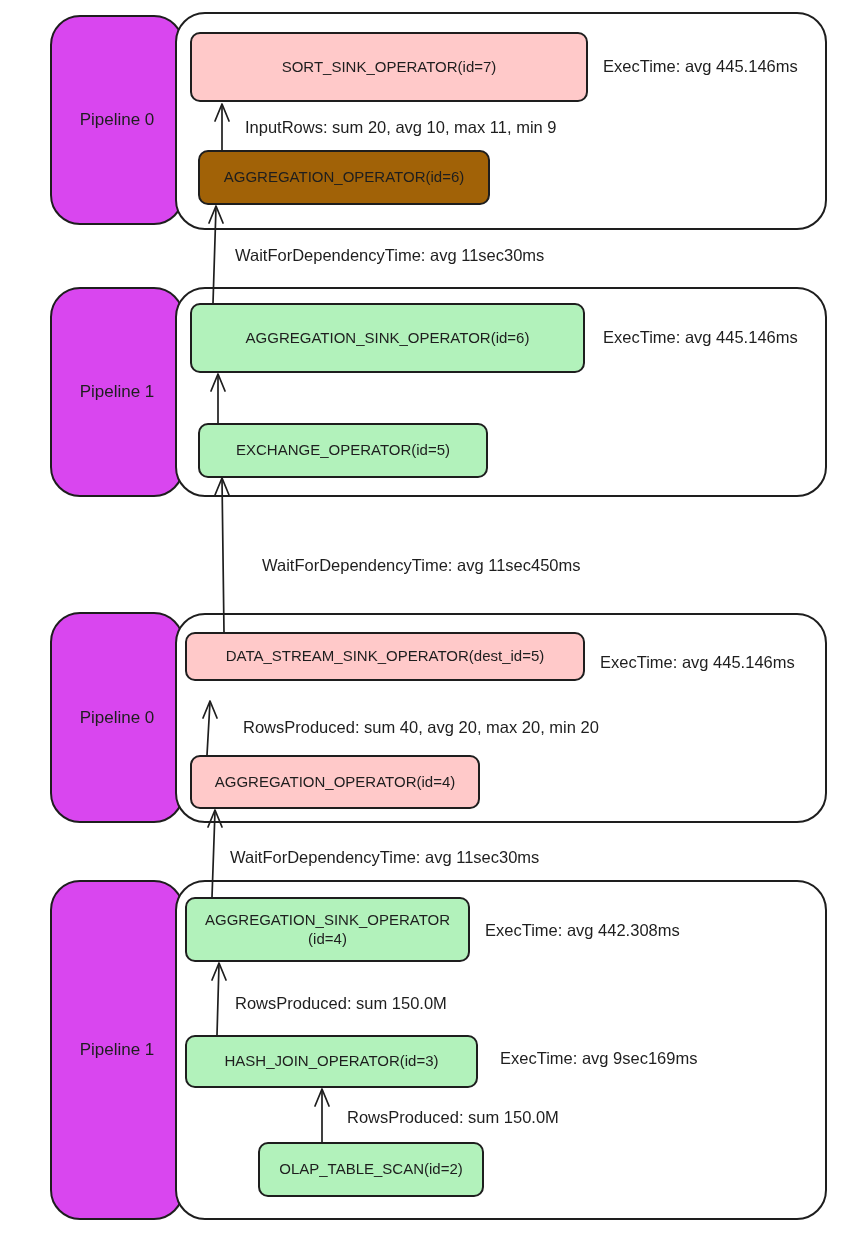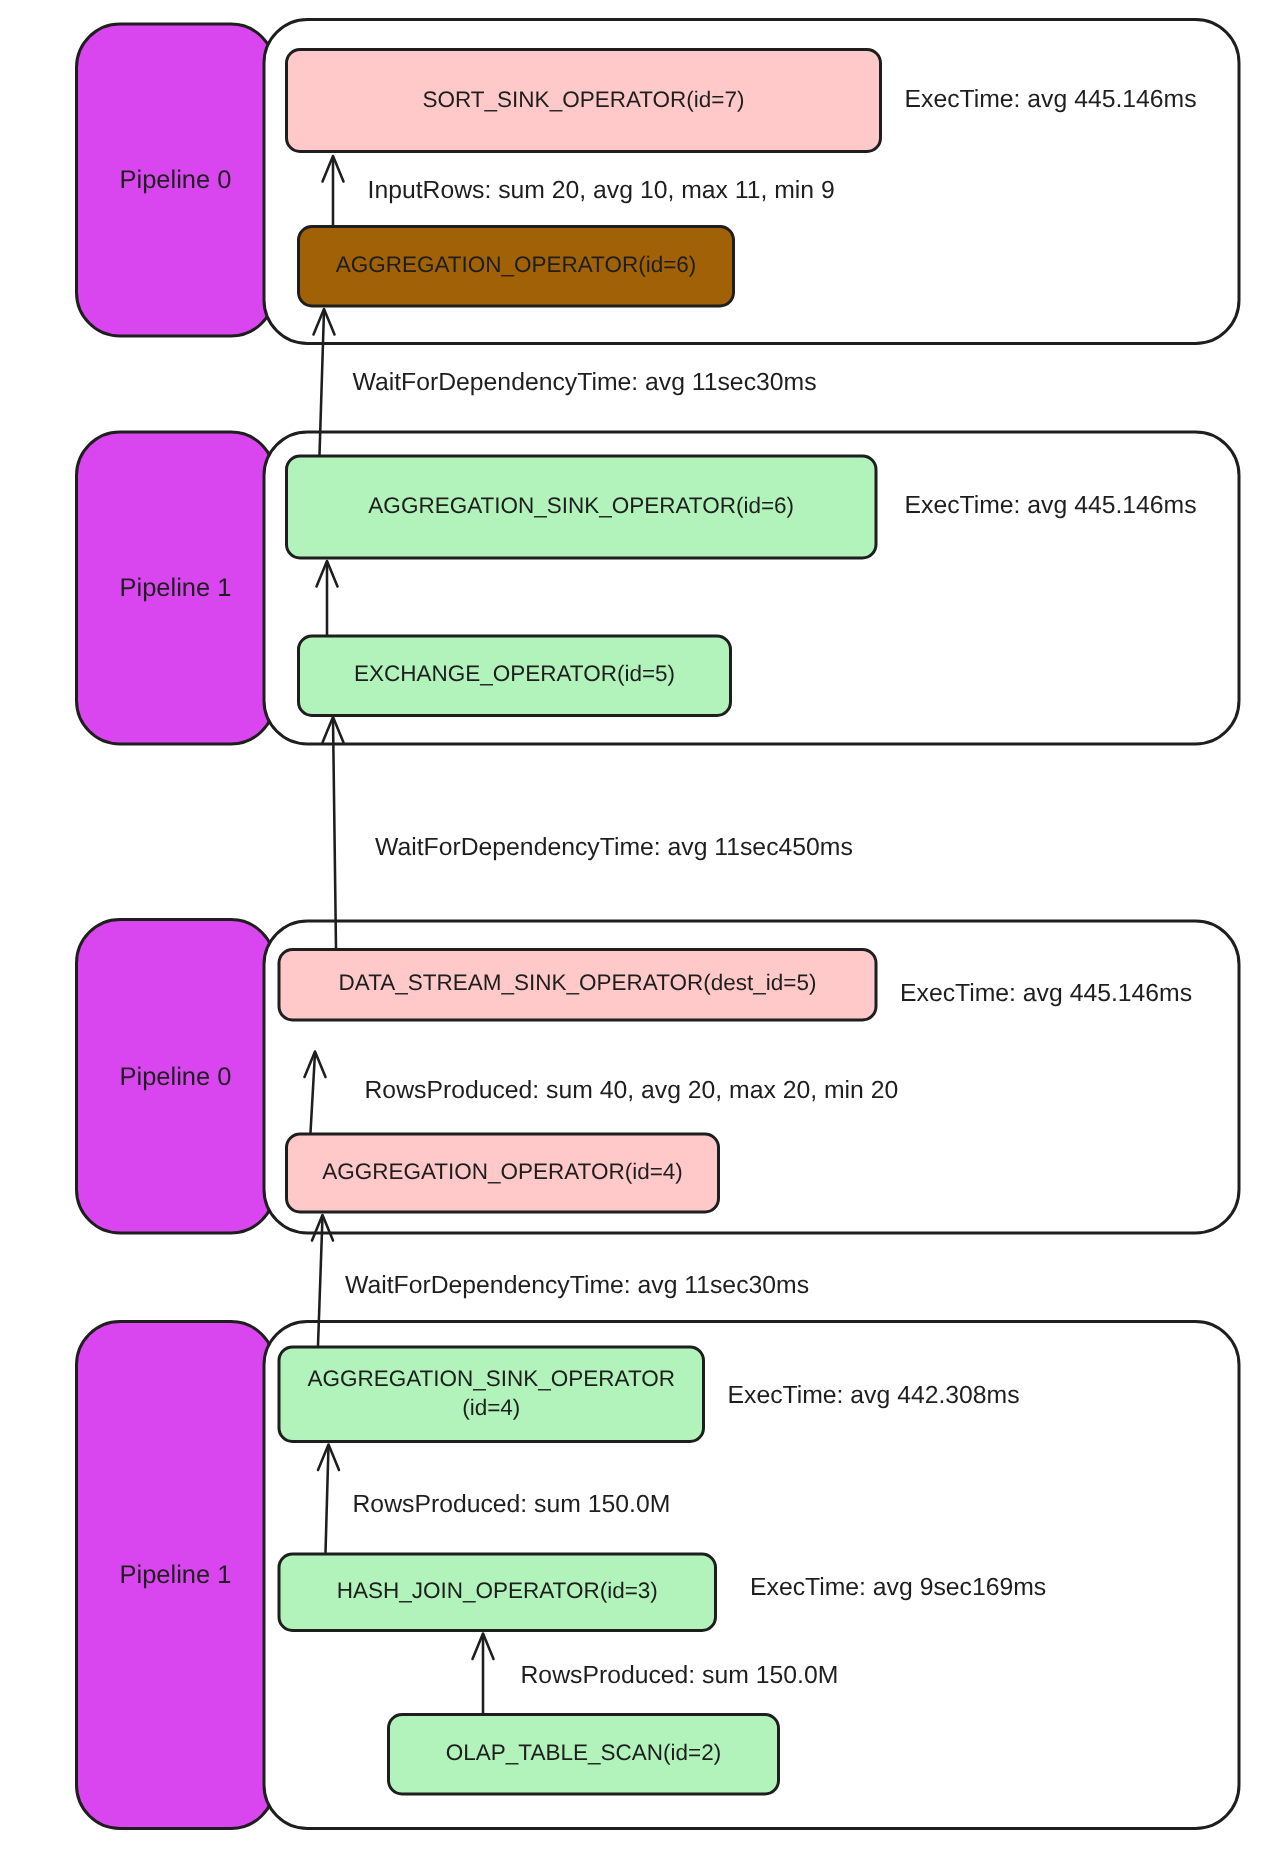--- a/index.html
+++ b/index.html
@@ -94,40 +94,40 @@
   <div class="lab" style="left:235px;top:247px">WaitForDependencyTime: avg 11sec30ms</div>
 
   <div class="op" style="left: 190px; top: 303px; width: 395px; height: 70px; background-color: rgb(178, 242, 187);">
     <span>AGGREGATION_SINK_OPERATOR(id=6)</span>
   </div>
   <div class="op" style="left: 198px; top: 423px; width: 290px; height: 55px; background-color: rgb(178, 242, 187);">
     <span>EXCHANGE_OPERATOR(id=5)</span>
   </div>
   <div class="lab" style="left:603px;top:329px">ExecTime: avg 445.146ms</div>
 
-  <div class="lab" style="left:250px;top:557px">WaitForDependencyTime: avg 11sec450ms</div>
+  <div class="lab" style="left:262px;top:557px">WaitForDependencyTime: avg 11sec450ms</div>
 
   <div class="op" style="left: 185px; top: 632px; width: 400px; height: 49px; background-color: rgb(255, 201, 201);">
     <span>DATA_STREAM_SINK_OPERATOR(dest_id=5)</span>
   </div>
   <div class="op" style="left: 190px; top: 755px; width: 290px; height: 54px; background-color: rgb(255, 201, 201);">
     <span>AGGREGATION_OPERATOR(id=4)</span>
   </div>
   <div class="lab" style="left:600px;top:654px">ExecTime: avg 445.146ms</div>
   <div class="lab" style="left:243px;top:719px">RowsProduced: sum 40, avg 20, max 20, min 20</div>
 
   <div class="lab" style="left:230px;top:849px">WaitForDependencyTime: avg 11sec30ms</div>
 
   <div class="op" style="left: 185px; top: 897px; width: 285px; height: 65px; background-color: rgb(178, 242, 187);">
     <span>AGGREGATION_SINK_OPERATOR (id=4)</span>
   </div>
   <div class="op" style="left: 185px; top: 1035px; width: 293px; height: 53px; background-color: rgb(178, 242, 187);">
     <span>HASH_JOIN_OPERATOR(id=3)</span>
   </div>
-  <div class="op" style="left: 258px; top: 1142px; width: 262px; height: 55px; background-color: rgb(178, 242, 187); text-align: center;">
+  <div class="op" style="left: 258px; top: 1142px; width: 226px; height: 55px; background-color: rgb(178, 242, 187); text-align: center;">
     <span>OLAP_TABLE_SCAN(id=2)</span>
   </div>
   <div class="lab" style="left:485px;top:922px">ExecTime: avg 442.308ms</div>
   <div class="lab" style="left:500px;top:1050px">ExecTime: avg 9sec169ms</div>
   <div class="lab" style="left:235px;top:995px">RowsProduced: sum 150.0M</div>
   <div class="lab" style="left:347px;top:1109px">RowsProduced: sum 150.0M</div>
 
   <svg class="arrows" width="842" height="1248" viewBox="0 0 842 1248">
     <g>
       <line x1="222" y1="150" x2="222" y2="105"></line>

